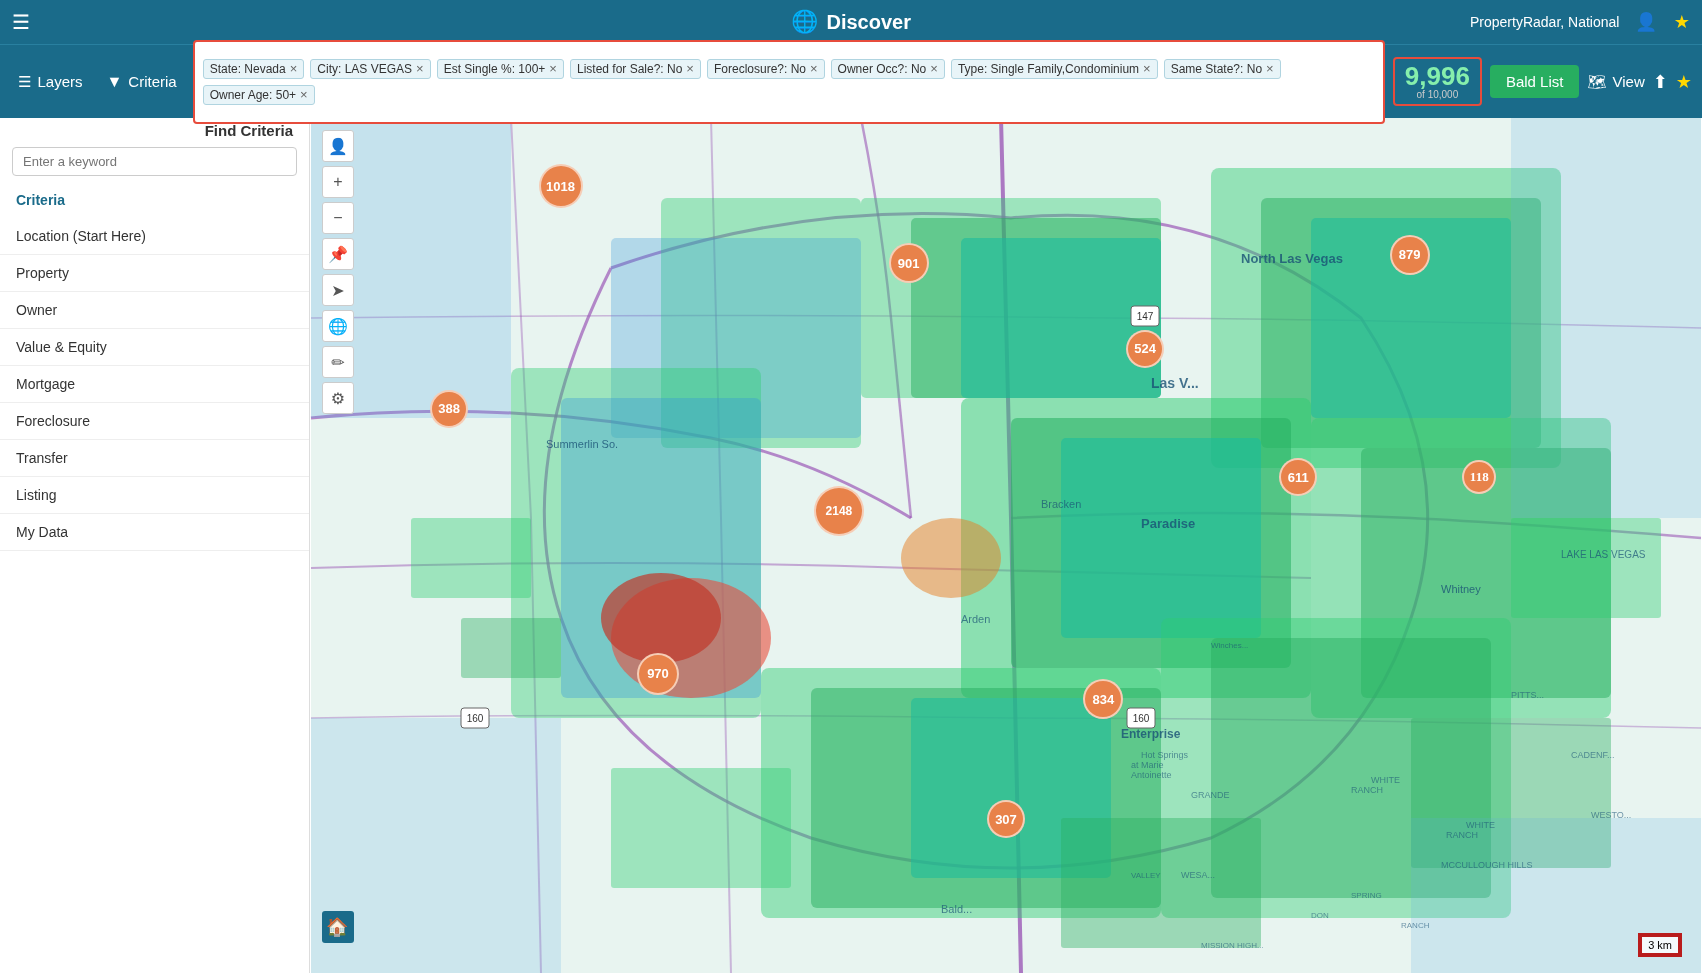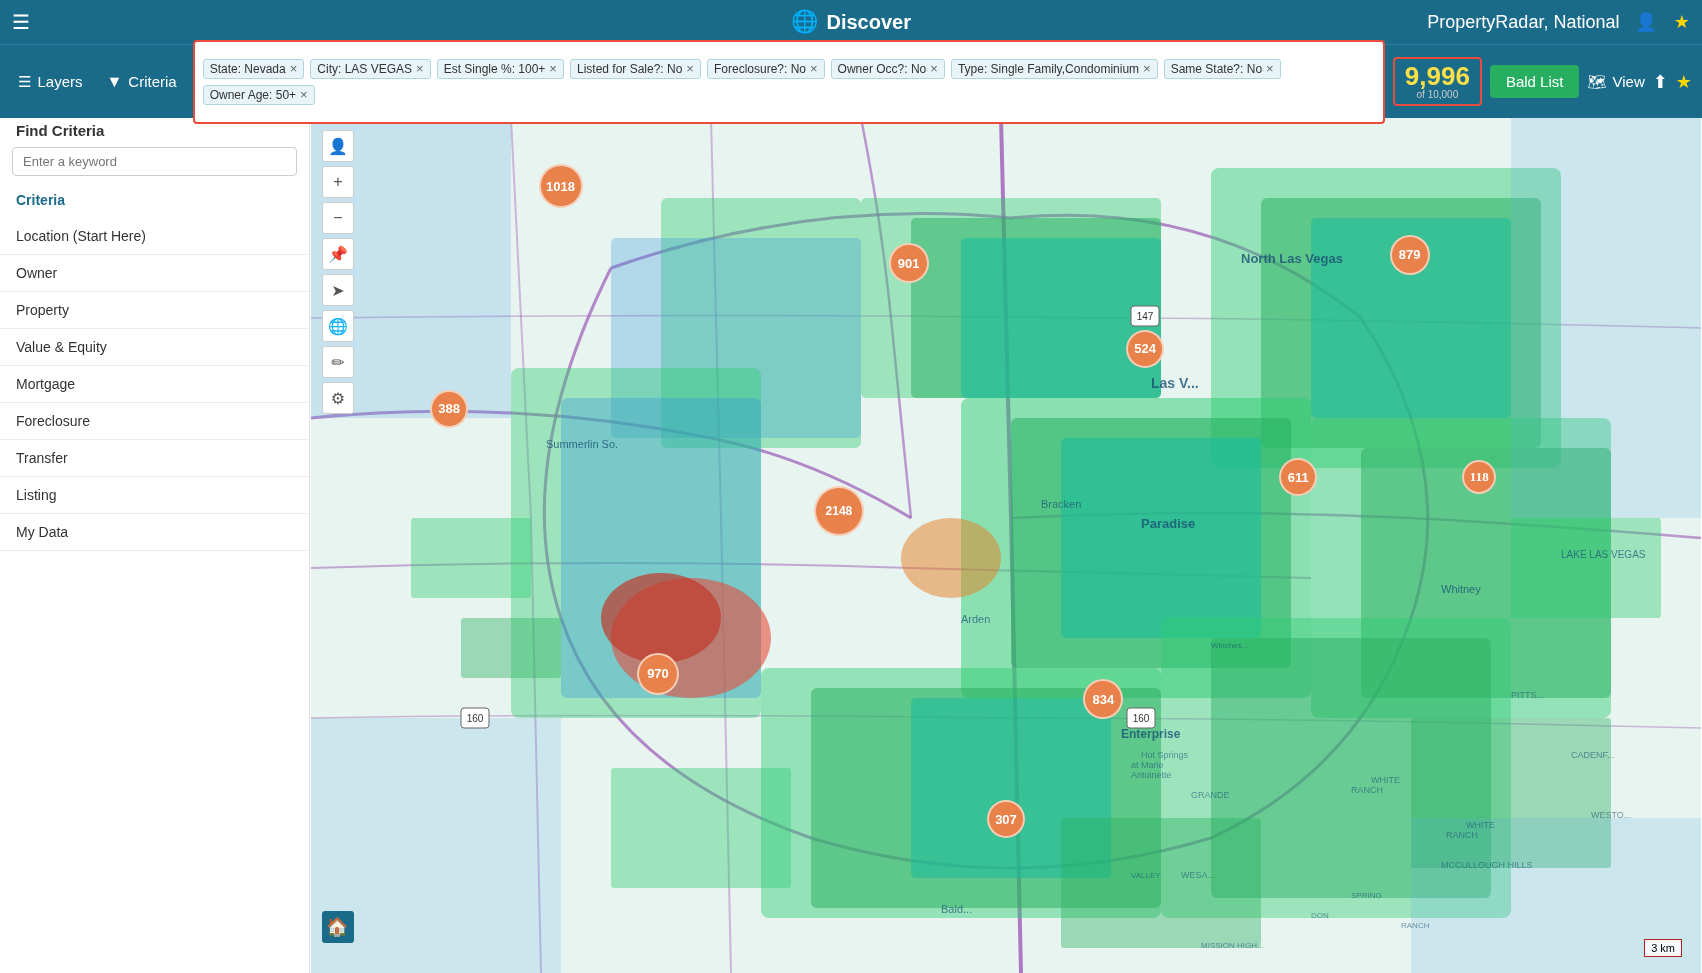--- a/index.html
+++ b/index.html
@@ -34,21 +34,21 @@
     }
     .globe-icon { font-size: 22px; }
     .nav-right {
       margin-left: auto;
       display: flex;
       align-items: center;
       gap: 16px;
       color: #fff;
       font-size: 14px;
     }
-    .nav-right .account-name { font-size: 18px; }
+    .nav-right .account-name { font-size: 14px; }
     .nav-right .icon { font-size: 18px; cursor: pointer; }
     .star-icon { color: #FFD700; }
 
     
     .filter-bar {
       height: 74px;
       background: #1a6b8a;
       border-top: 1px solid #2980a0;
       display: flex;
       align-items: center;
@@ -106,21 +106,21 @@
       background: #1a6b8a;
       padding: 4px 10px;
       color: #fff;
       text-align: center;
       min-width: 80px;
     }
     .count-box .count-num {
       font-size: 26px;
       font-weight: bold;
       line-height: 1;
-      color: #fde047;
+      color: #86efac;
     }
     .count-box .count-sub {
       font-size: 10px;
       color: #ccc;
     }
     .make-list-btn {
       background: #27ae60;
       color: #fff;
       border: none;
       border-radius: 4px;
@@ -161,20 +161,21 @@
       background: #fff;
       border-right: 1px solid #ddd;
       overflow-y: auto;
       z-index: 50;
     }
     .sidebar-header {
       padding: 4px 16px;
       font-size: 15px;
       font-weight: bold;
       color: #333;
+      text-align: right;
     }
     .search-input-wrap {
       padding: 4px 12px 10px;
     }
     .search-input {
       width: 100%;
       padding: 6px 10px;
       border: 1px solid #ccc;
       border-radius: 4px;
       font-size: 13px;
@@ -260,21 +261,21 @@
     }
 
     
     .scale-bar {
       position: absolute;
       bottom: 16px;
       right: 20px;
       background: rgba(255,255,255,0.8);
       padding: 2px 6px;
       font-size: 11px;
-      border: 1px solid #b91c1c;
+      border: 4px solid #b91c1c;
       z-index: 10;
     }
 
     
     .cluster {
       position: absolute;
       background: #e8824a;
       border-radius: 50%;
       display: flex;
       align-items: center;
@@ -377,22 +378,22 @@
 <div class="main-area">
 
   <div class="sidebar">
     <div class="sidebar-header">Find Criteria</div>
     <div class="search-input-wrap">
       <input class="search-input" type="text" placeholder="Enter a keyword" style="">
     </div>
     <a class="criteria-link">Criteria</a>
     <div id="sidebar-items-container">
         <div class="sidebar-item">Location (Start Here)</div>
+        <div class="sidebar-item">Property</div>
         <div class="sidebar-item">Owner</div>
-        <div class="sidebar-item">Property</div>
         <div class="sidebar-item">Value &amp; Equity</div>
         <div class="sidebar-item">Mortgage</div>
         <div class="sidebar-item">Foreclosure</div>
         <div class="sidebar-item">Transfer</div>
         <div class="sidebar-item">Listing</div>
         <div class="sidebar-item">My Data</div>
       </div>
   </div>
 
   <div class="map-container">

